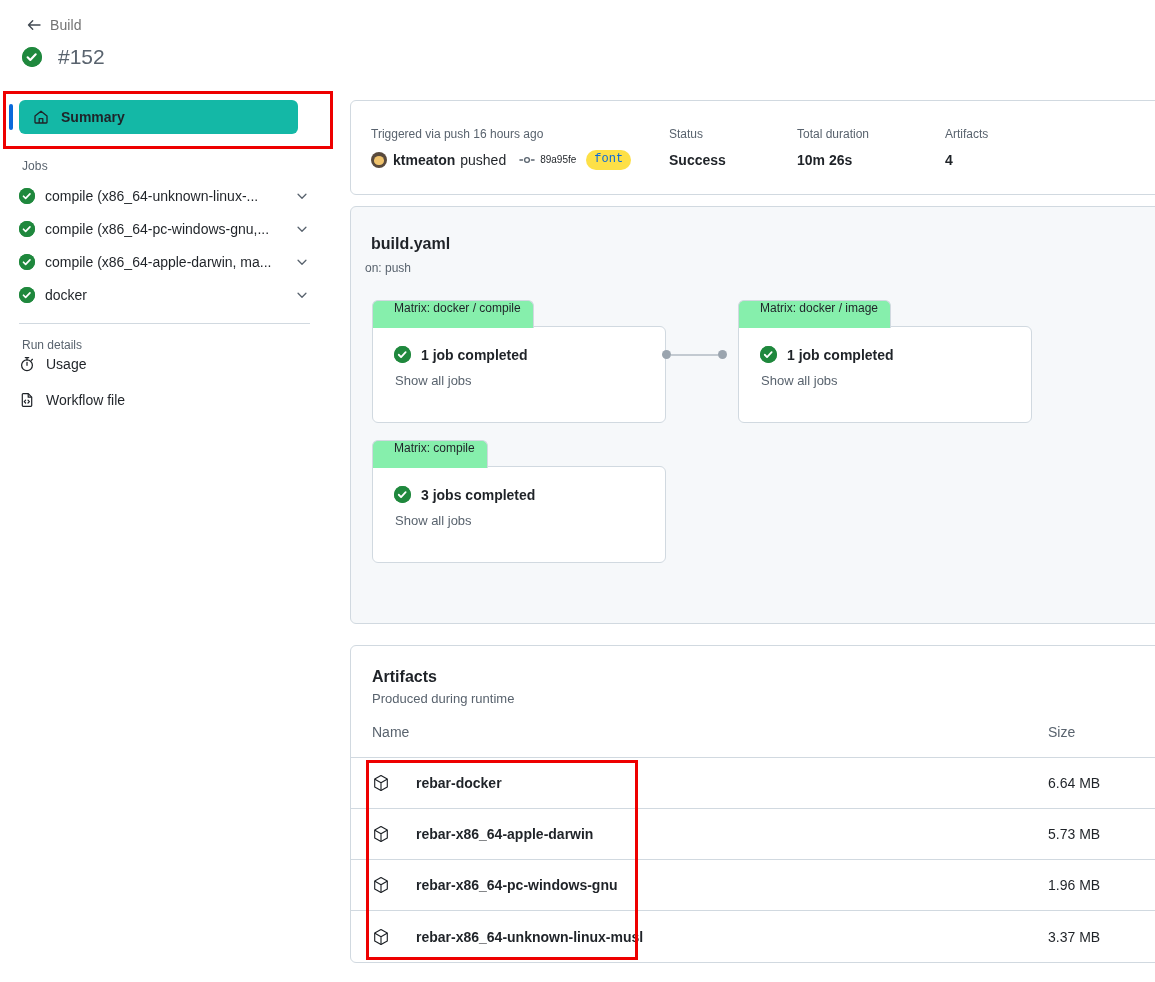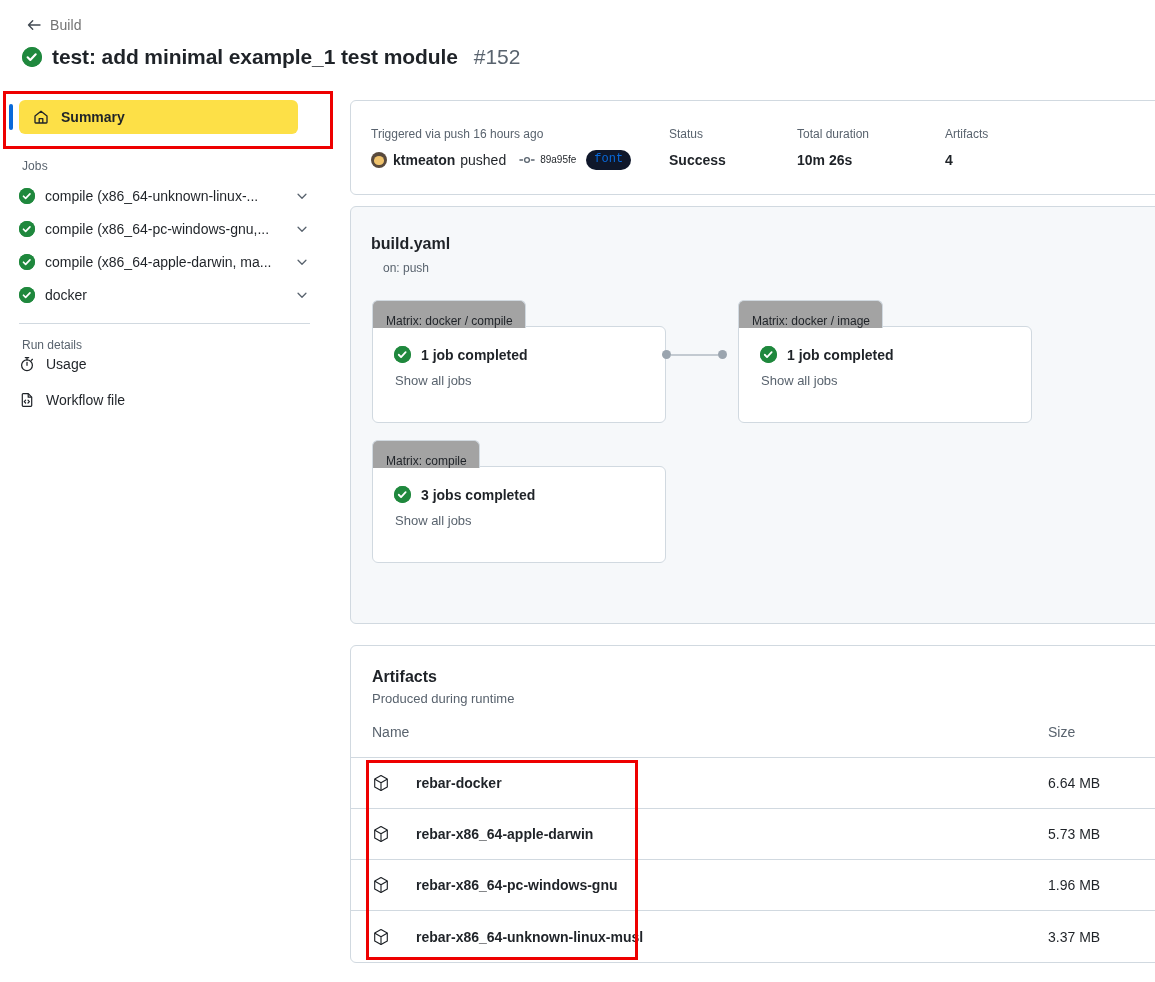--- a/index.html
+++ b/index.html
@@ -79,21 +79,21 @@
   }
   .summary-wrap {
     position: relative;
     padding: 9px 12px 9px 10px;
   }
   .summary-item {
     display: flex;
     align-items: center;
     gap: 12px;
     height: 34px;
-    background: #fde047;
+    background: #14b8a6;
     border-radius: 6px;
     padding-left: 14px;
     margin-left: 9px;
     margin-right: 24px;
     text-align: right;
   }
   .summary-active-bar {
     position: absolute;
     left: 9px;
     top: 13px;
@@ -239,21 +239,21 @@
     display: inline-flex;
     align-items: center;
   }
   .commit-sha {
     font-size: 10px;
     font-weight: normal;
     color: #1f2328;
   }
   .branch-badge {
     margin-left: 10px;
-    background: #0f172a;
+    background: #fde047;
     color: #0969da;
     font-family: "Liberation Mono", monospace;
     font-size: 12px;
     font-weight: normal;
     border-radius: 10px;
     padding: 2px 8px 3px;
     line-height: 15px;
   }
 
   
@@ -269,45 +269,45 @@
     font-size: 16px;
     font-weight: bold;
     color: #1f2328;
     position: absolute;
     left: 20px; top: 28px;
   }
   .graph-sub {
     font-size: 12px;
     color: #59636e;
     position: absolute;
-    left: 32px; top: 54px;
+    left: 14px; top: 54px;
   }
   .matrix-card {
     position: absolute;
     width: 294px;
     height: 97px;
     background: #ffffff;
     border: 1px solid #d1d9e0;
     border-radius: 6px;
     border-top-left-radius: 0;
     box-sizing: border-box;
   }
   .matrix-tab {
     position: absolute;
     left: -1px;
     top: -27px;
     height: 28px;
-    background: #a3a3a3;
+    background: #86efac;
     border: 1px solid #d1d9e0;
     border-bottom: none;
     border-top-left-radius: 6px;
     border-top-right-radius: 6px;
-    padding: 0 12px 0 13px;
-    display: flex;
-    align-items: flex-end;
+    padding: 0 12px 0 21px;
+    display: flex;
+    align-items: flex-start;
     box-sizing: border-box;
   }
   .matrix-tab-label {
     font-size: 12px;
     color: #1f2328;
     white-space: nowrap;
   }
   .matrix-body {
     padding: 19px 0 0 21px;
   }
@@ -435,21 +435,20 @@
     </span>
     <span class="breadcrumb-label">Build</span>
   </div>
   <div class="title-row">
     <span class="check-circle" style="width:20px;height:20px;">
       <svg width="20" height="20" viewBox="0 0 20 20">
         <circle cx="10" cy="10" r="10" fill="#1f883d"></circle>
         <path d="M5.6 10.3l2.7 2.7 5.4-5.7" fill="none" stroke="#ffffff" stroke-width="2.1" stroke-linecap="round" stroke-linejoin="round"></path>
       </svg>
     </span>
-    <span class="title-text">test: add minimal example_1 test module</span>
     <span class="title-number">#152</span>
   </div>
 </div>
 
 <div id="sidebar">
   <div class="summary-wrap">
     <div class="summary-active-bar"></div>
     <div class="summary-item">
       <span class="rd-icon">
         <svg width="16" height="16" viewBox="0 0 16 16" fill="none" stroke="#1f2328" stroke-width="1.3">

